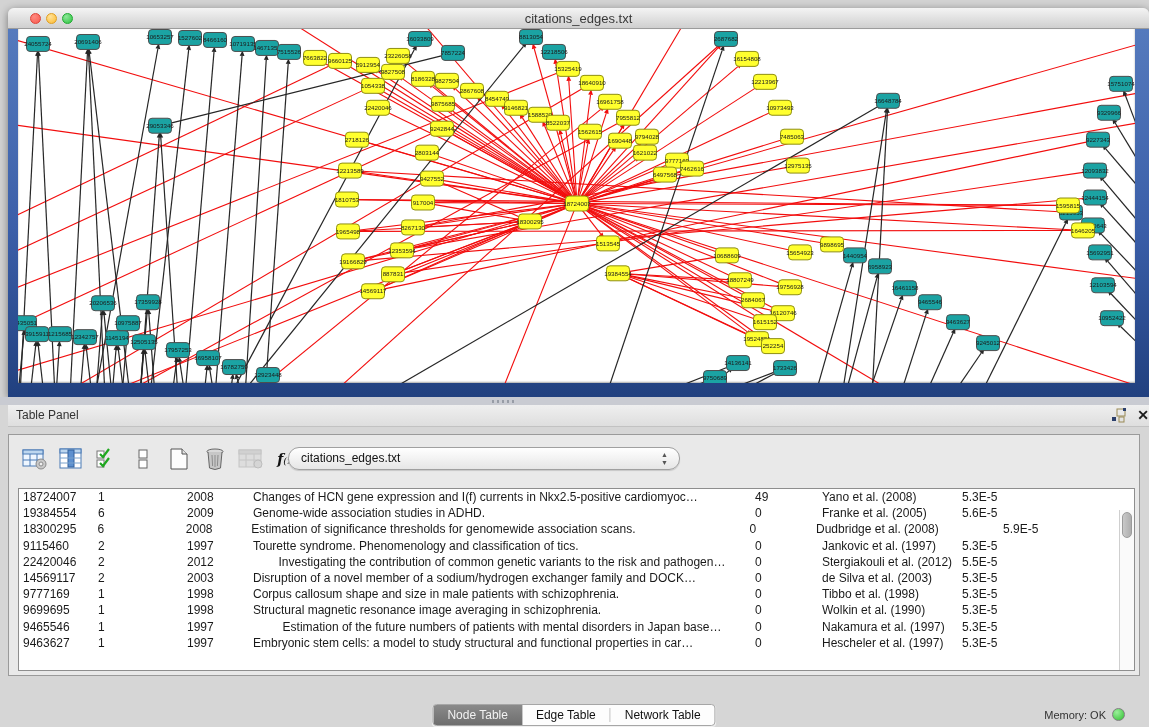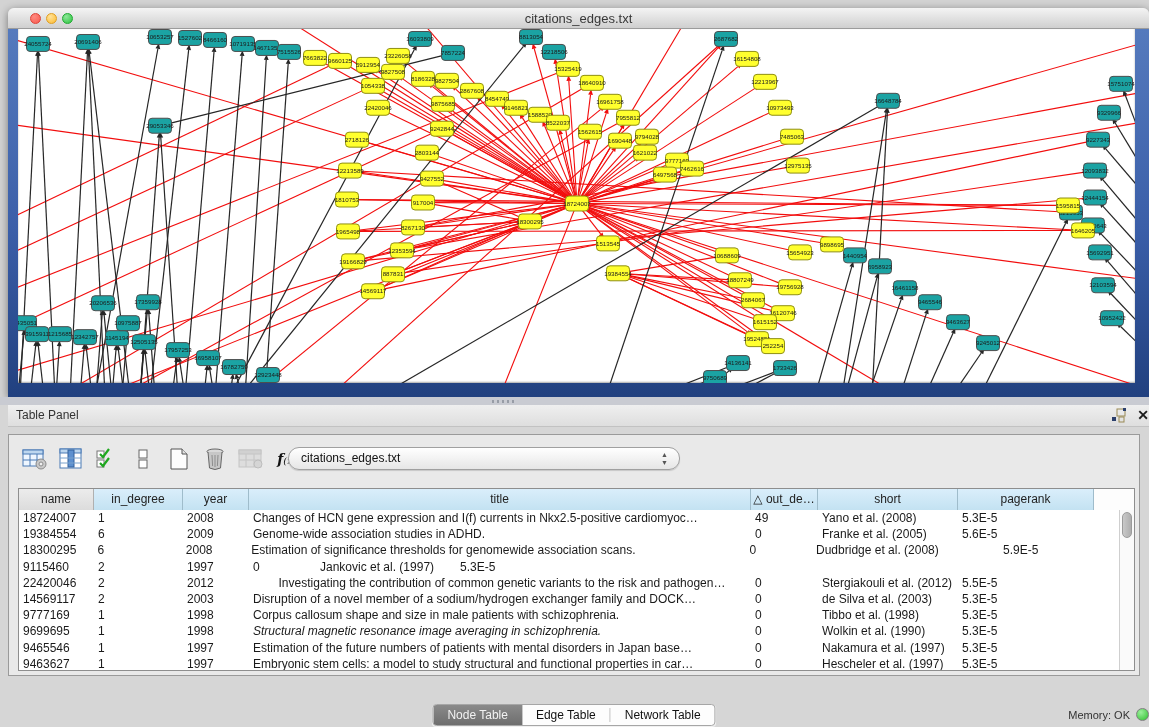--- a/index.html
+++ b/index.html
@@ -62,21 +62,21 @@
   
   .tabsrow{position:absolute;left:0;top:269px;width:100%;height:24px;}
   .seg{position:absolute;left:50%;transform:translateX(-50%);top:0;display:flex;height:20px;
       border:1px solid #a6a6a6;border-radius:4px;overflow:hidden;background:#fdfdfd;
       box-shadow:0 1px 1px rgba(255,255,255,.7);}
   .seg button{border:none;margin:0;height:20px;font-size:12px;font-family:"Liberation Sans",sans-serif;
       background:transparent;color:#111;padding:0 14px;line-height:19px;}
   .seg button.active{background:linear-gradient(#8a8a8a,#6e6e6e);color:#f2f2f2;}
   .seg .sep{width:1px;background:#c4c4c4;height:14px;margin-top:3px;}
   
-  .statusrow{position:absolute;right:0;bottom:6px;display:flex;align-items:center;gap:6px;}
+  .statusrow{position:absolute;right:24px;bottom:6px;display:flex;align-items:center;gap:6px;}
   .memtext{font-size:11px;color:#333;}
   .memdot{width:13px;height:13px;border-radius:50%;box-sizing:border-box;
       background:radial-gradient(circle at 35% 30%,#9bef9b,#2fc02f);border:1px solid #7f7f7f;}
 </style>
 </head>
 <body>
 
 <div class="desktop">
   <div class="win">
     <div class="titlebar">
@@ -730,30 +730,20 @@
       <span class="tbtn">
         <span class="fx">f<small>(x)</small></span>
       </span>
       <div class="combo">
         <span>citations_edges.txt</span>
         <span class="arrows">▲<br>▼</span>
       </div>
     </div>
 
     <div class="tablebox">
-      <div class="thead" id="thead">
-          <div class="th first" style="width: 75px;">name</div>
-          <div class="th" style="width: 89px;">in_degree</div>
-          <div class="th" style="width: 66px;">year</div>
-          <div class="th" style="width: 502px;">title</div>
-          <div class="th" style="width: 67px;">△ out_de…</div>
-          <div class="th" style="width: 140px;">short</div>
-          <div class="th" style="width: 136px;">pagerank</div>
-          <div class="th filler" style="flex: 1 1 0%;"></div>
-        </div>
       <div id="tbody">
           <div class="trow">
             <div class="td" style="width: 75px;">18724007</div>
             <div class="td" style="width: 89px;">1</div>
             <div class="td" style="width: 66px;">2008</div>
             <div class="td" style="width: 502px;">Changes of HCN gene expression and I(f) currents in Nkx2.5-positive cardiomyoc…</div>
             <div class="td" style="width: 67px;">49</div>
             <div class="td" style="width: 140px;">Yano et al. (2008)</div>
             <div class="td" style="width: 136px;">5.3E-5</div>
           </div>
@@ -772,20 +762,21 @@
             <div class="td" style="width: 66px;">2008</div>
             <div class="td" style="width: 502px;">Estimation of significance thresholds for genomewide association scans.</div>
             <div class="td" style="width: 67px;">0</div>
             <div class="td" style="width: 140px;">Dudbridge et al. (2008)</div>
             <div class="td" style="width: 136px; margin-left: 48px;">5.9E-5</div>
           </div>
           <div class="trow">
             <div class="td" style="width: 75px;">9115460</div>
             <div class="td" style="width: 89px;">2</div>
             <div class="td" style="width: 66px;">1997</div>
+            <div class="td" style="width: 502px;">Tourette syndrome. Phenomenology and classification of tics.</div>
             <div class="td" style="width: 67px;">0</div>
             <div class="td" style="width: 140px;">Jankovic et al. (1997)</div>
             <div class="td" style="width: 136px;">5.3E-5</div>
           </div>
           <div class="trow">
             <div class="td" style="width: 75px;">22420046</div>
             <div class="td" style="width: 89px;">2</div>
             <div class="td" style="width: 66px;">2012</div>
             <div class="td" style="width: 502px; text-align: center;">Investigating the contribution of common genetic variants to the risk and pathogen…</div>
             <div class="td" style="width: 67px;">0</div>
@@ -807,30 +798,30 @@
             <div class="td" style="width: 66px;">1998</div>
             <div class="td" style="width: 502px;">Corpus callosum shape and size in male patients with schizophrenia.</div>
             <div class="td" style="width: 67px;">0</div>
             <div class="td" style="width: 140px;">Tibbo et al. (1998)</div>
             <div class="td" style="width: 136px;">5.3E-5</div>
           </div>
           <div class="trow">
             <div class="td" style="width: 75px;">9699695</div>
             <div class="td" style="width: 89px;">1</div>
             <div class="td" style="width: 66px;">1998</div>
-            <div class="td" style="width: 502px; font-style: italic;">Structural magnetic resonance image averaging in schizophrenia.</div>
+            <div class="td" style="width: 502px;">Structural magnetic resonance image averaging in schizophrenia.</div>
             <div class="td" style="width: 67px;">0</div>
             <div class="td" style="width: 140px;">Wolkin et al. (1990)</div>
             <div class="td" style="width: 136px;">5.3E-5</div>
           </div>
           <div class="trow">
             <div class="td" style="width: 75px;">9465546</div>
             <div class="td" style="width: 89px;">1</div>
             <div class="td" style="width: 66px;">1997</div>
-            <div class="td" style="width: 502px;">Estimation of the future numbers of patients with mental disorders in Japan base…</div>
+            <div class="td" style="width: 502px; text-align: center;">Estimation of the future numbers of patients with mental disorders in Japan base…</div>
             <div class="td" style="width: 67px;">0</div>
             <div class="td" style="width: 140px;">Nakamura et al. (1997)</div>
             <div class="td" style="width: 136px;">5.3E-5</div>
           </div>
           <div class="trow">
             <div class="td" style="width: 75px;">9463627</div>
             <div class="td" style="width: 89px;">1</div>
             <div class="td" style="width: 66px;">1997</div>
             <div class="td" style="width: 502px;">Embryonic stem cells: a model to study structural and functional properties in car…</div>
             <div class="td" style="width: 67px;">0</div>

